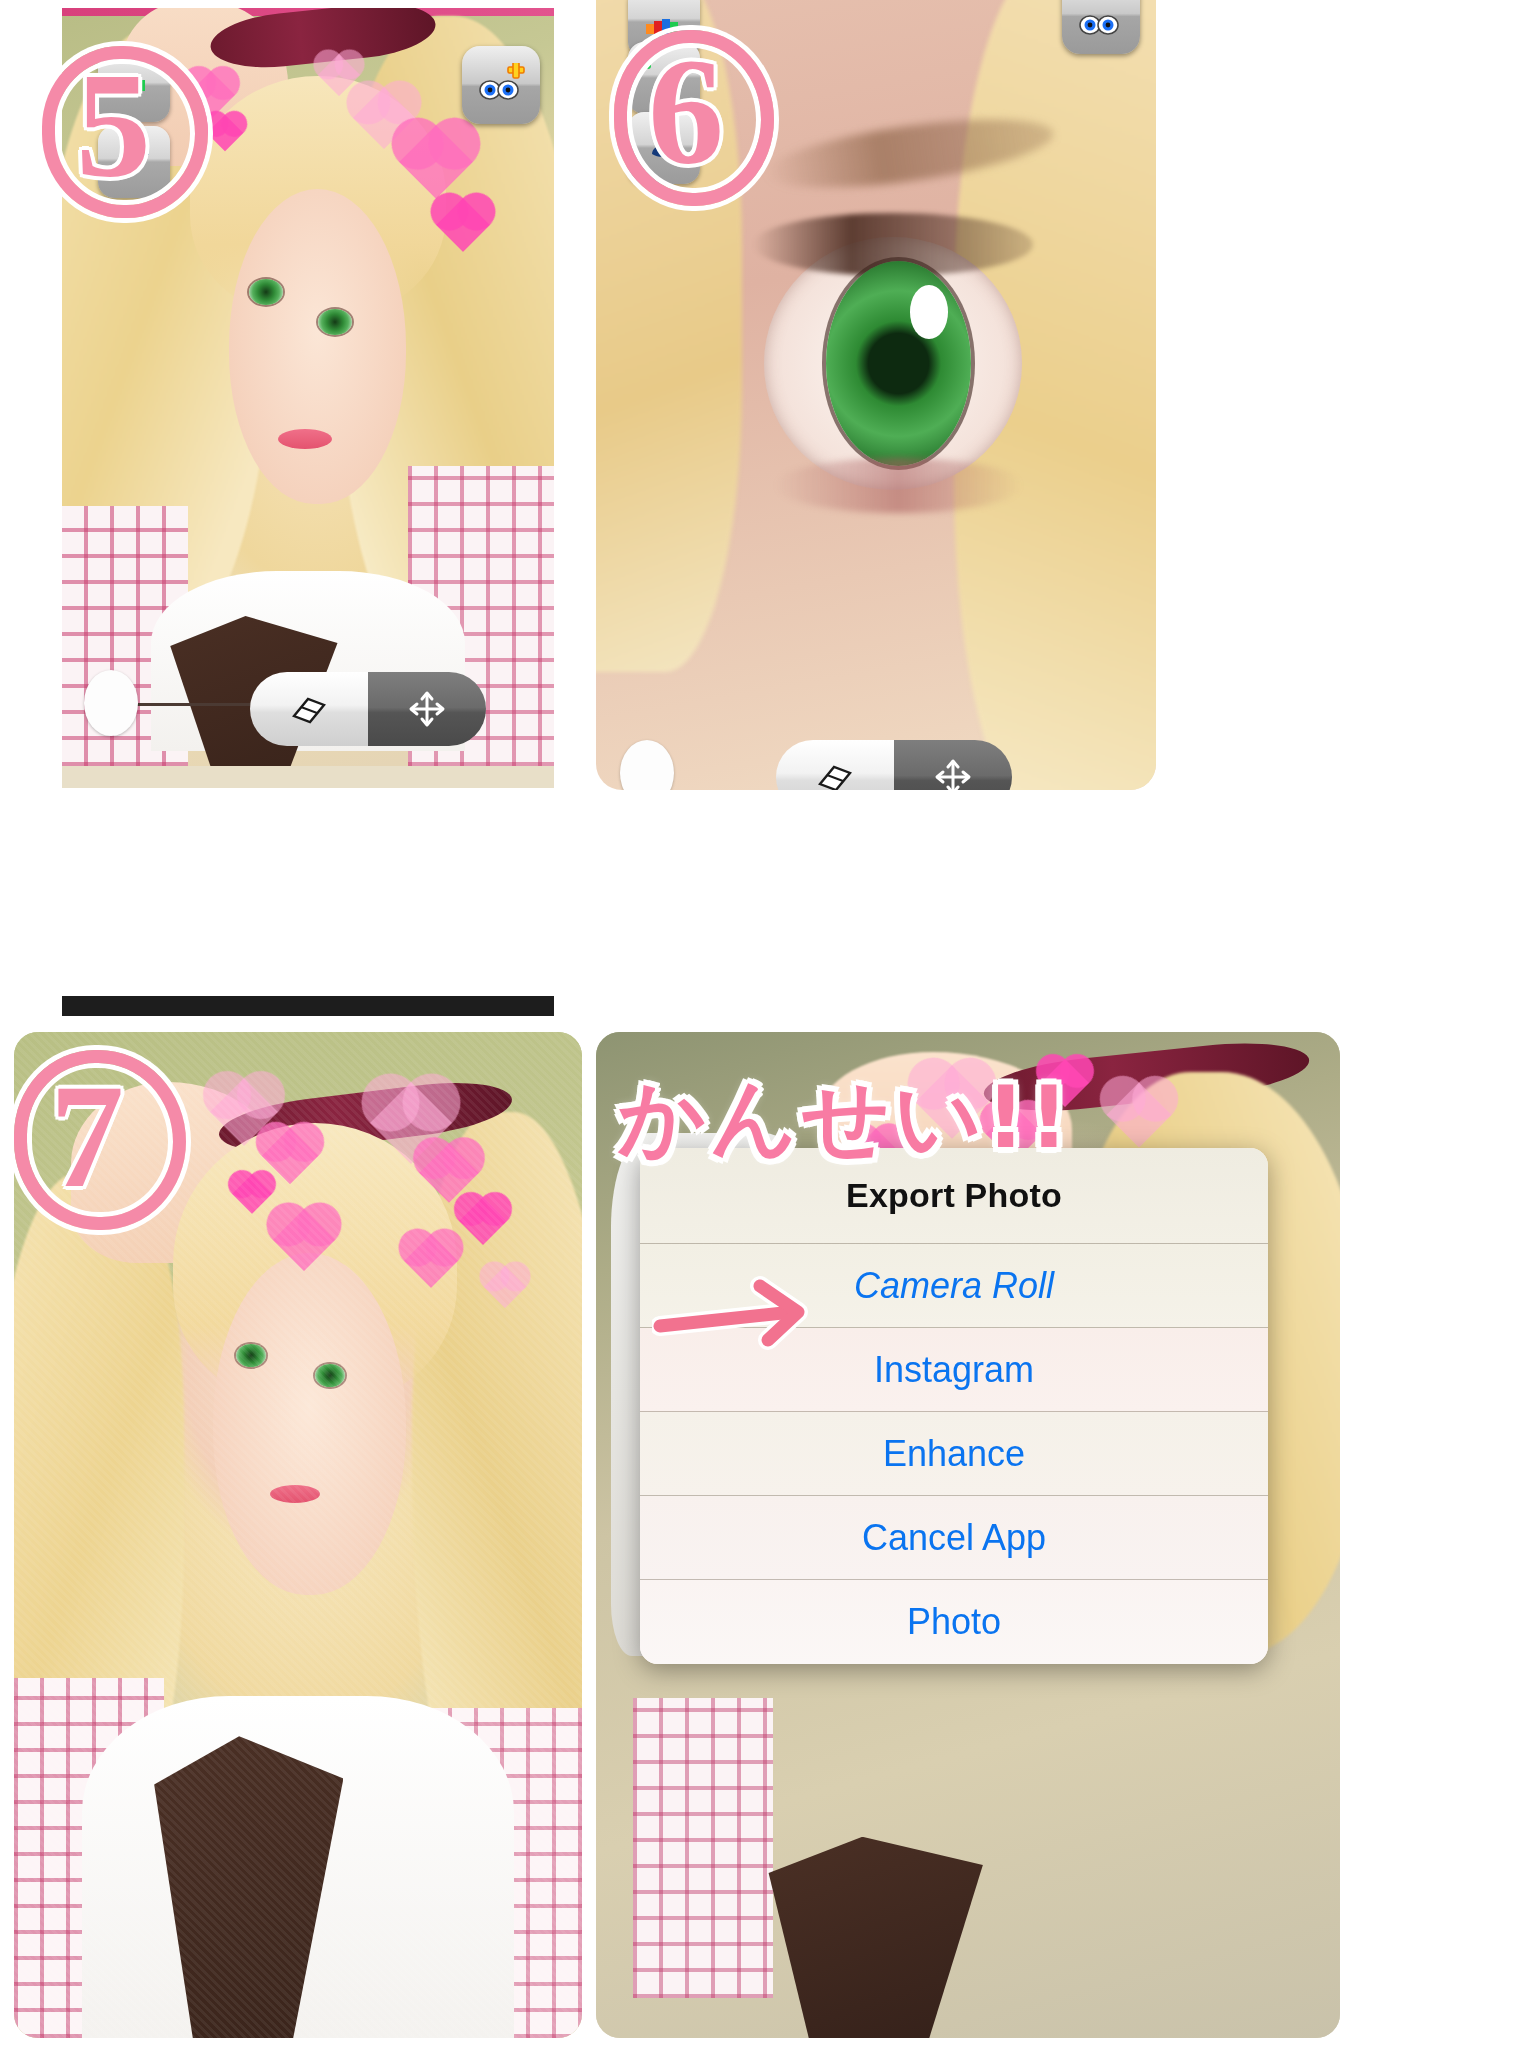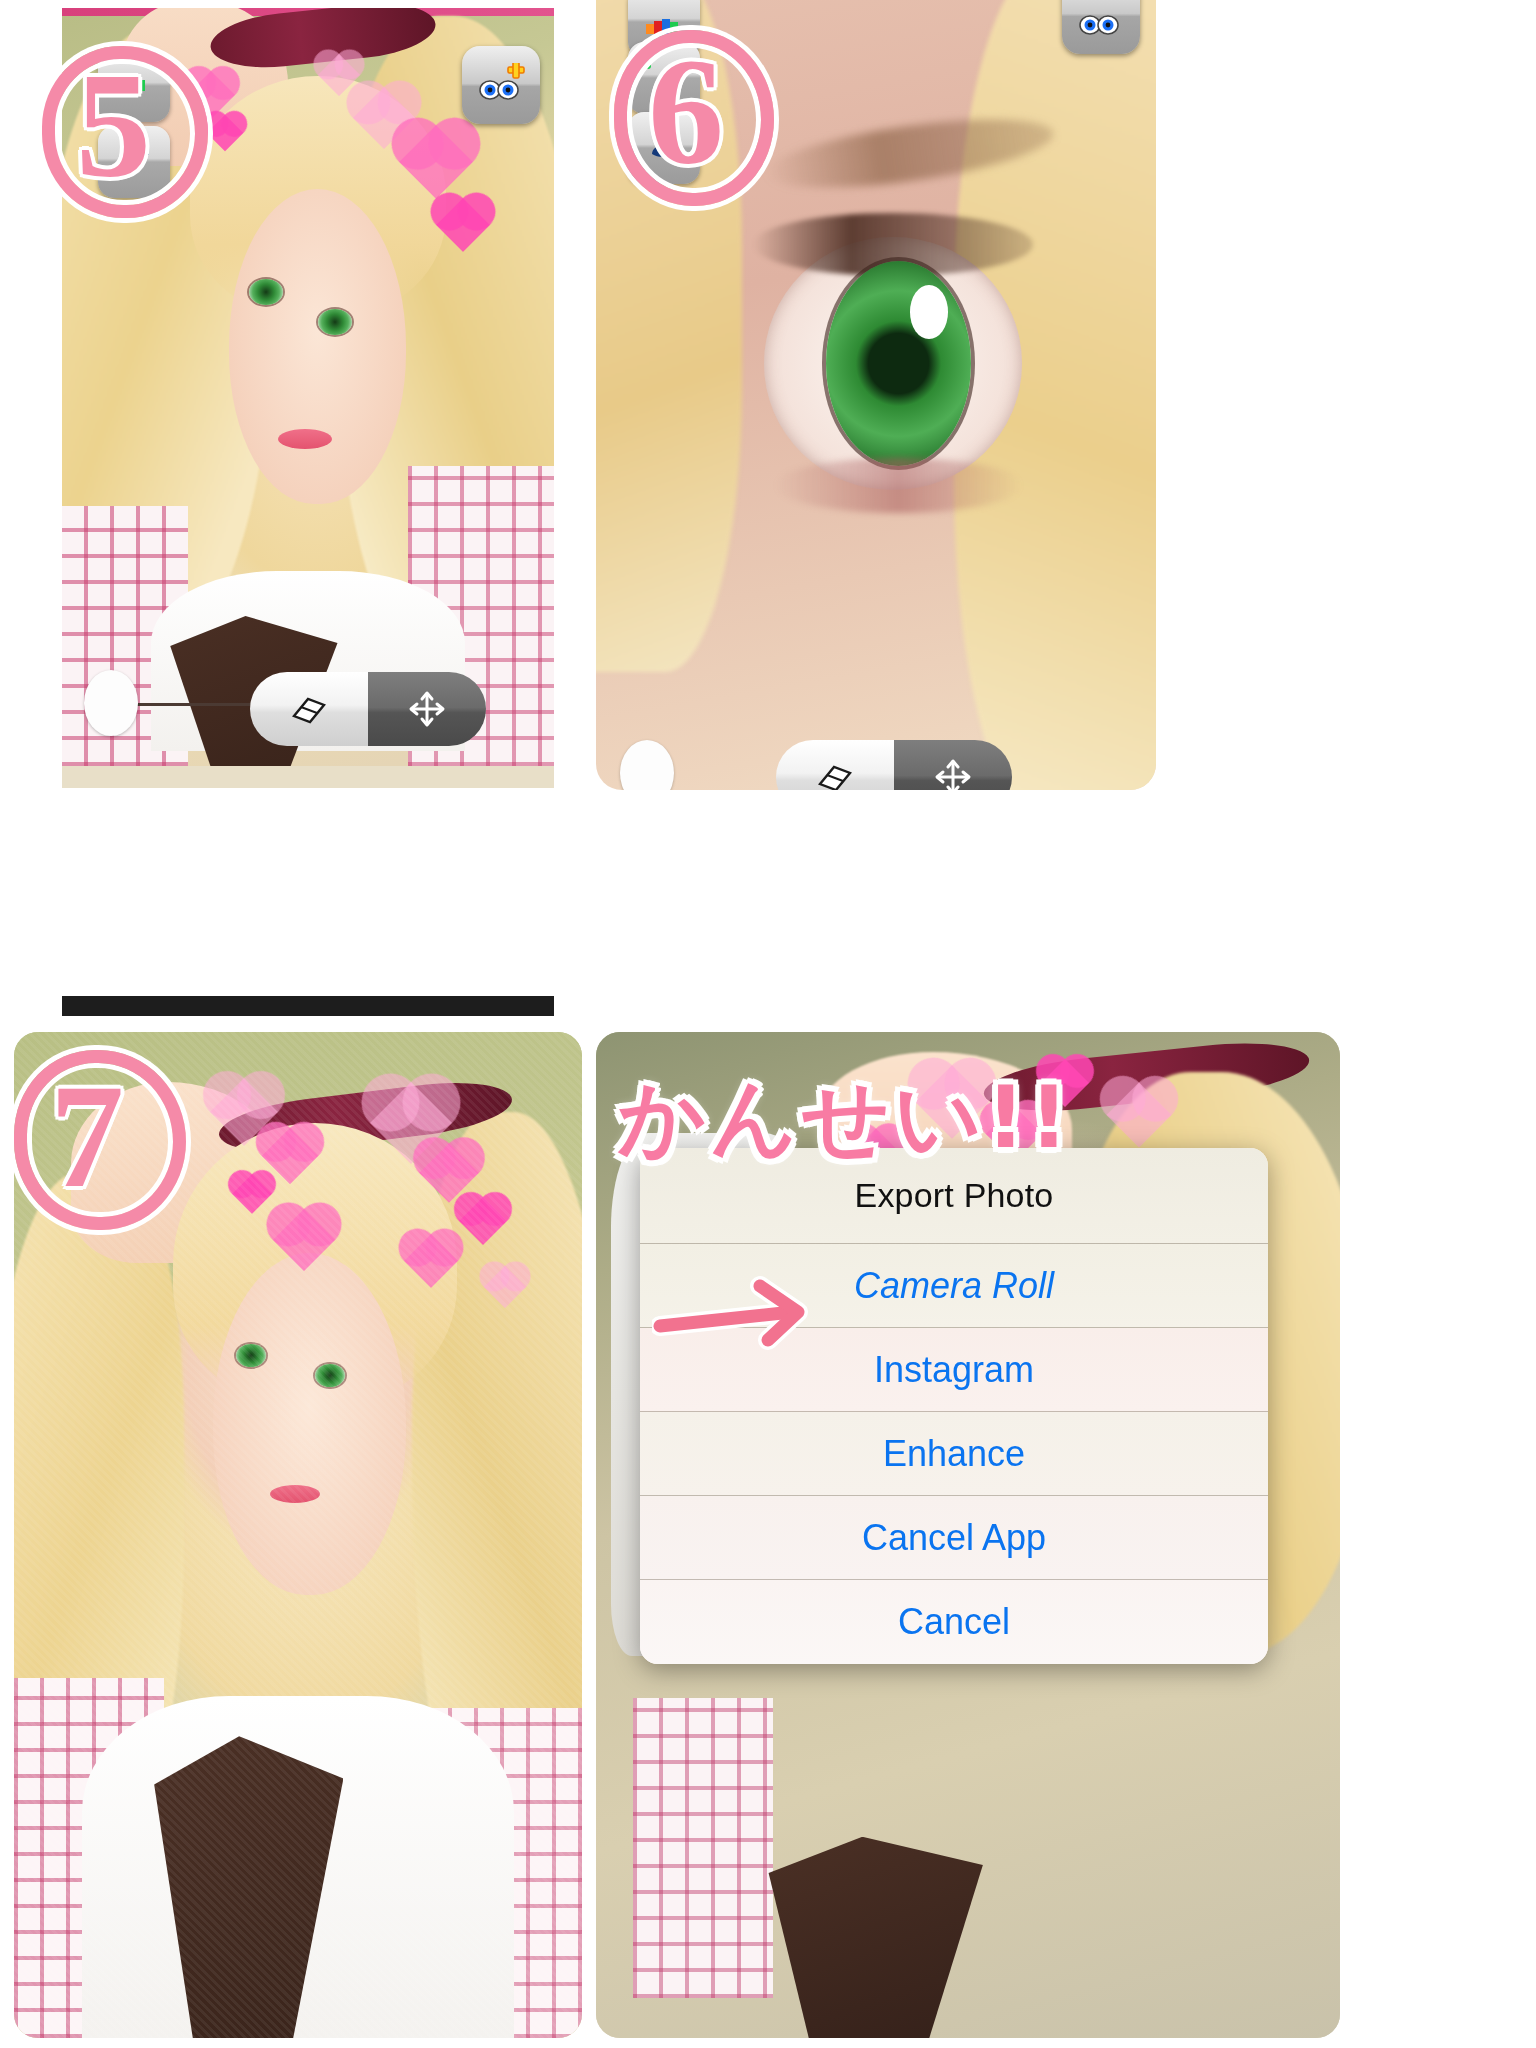--- a/index.html
+++ b/index.html
@@ -411,21 +411,21 @@
     box-shadow: 0 6px 26px rgba(0,0,0,.35);
     z-index:30;
   }
   .as-row {
     height:84px;
     display:flex; align-items:center; justify-content:center;
     border-bottom:1px solid rgba(130,120,105,.45);
   }
   .as-row:last-child { border-bottom:none; }
   .as-title {
-    font-size:34px; font-weight:400; color:#111111;
+    font-size:34px; font-weight:700; color:#111111;
     letter-spacing:.2px;
   }
   .as-item {
     font-size:36px; color:#0a74f0; font-weight:400;
   }
   .as-row.header { height:96px;
     background: linear-gradient(180deg,#efece1,#f3f0e6);
   }
   .as-row.r1 { background: linear-gradient(180deg,#f2efe4,#f5f2e9); font-style: italic; }
   .as-row.r2 { background: linear-gradient(180deg,#f5f1e9,#f7f2ec); }
@@ -652,21 +652,21 @@
         <div class="as-row r3">
           <span class="as-item">Instagram</span>
         </div>
         <div class="as-row r2">
           <span class="as-item">Enhance</span>
         </div>
         <div class="as-row r4">
           <span class="as-item">Cancel App</span>
         </div>
         <div class="as-row r5">
-          <span class="as-item">Cancel</span>
+          <span class="as-item">Photo</span>
         </div>
       </div>
 
       <svg class="arrow-annot" style="left:56px; top:242px; width:180px; height:80px;" viewBox="0 0 180 80">
         <g fill="none" stroke="#ffffff" stroke-width="20" stroke-linecap="round" stroke-linejoin="round">
           <path d="M8 52 L140 38"></path>
           <path d="M108 12 L146 38 L116 66"></path>
         </g>
         <g fill="none" stroke="#f2728f" stroke-width="13" stroke-linecap="round" stroke-linejoin="round">
           <path d="M8 52 L140 38"></path>

